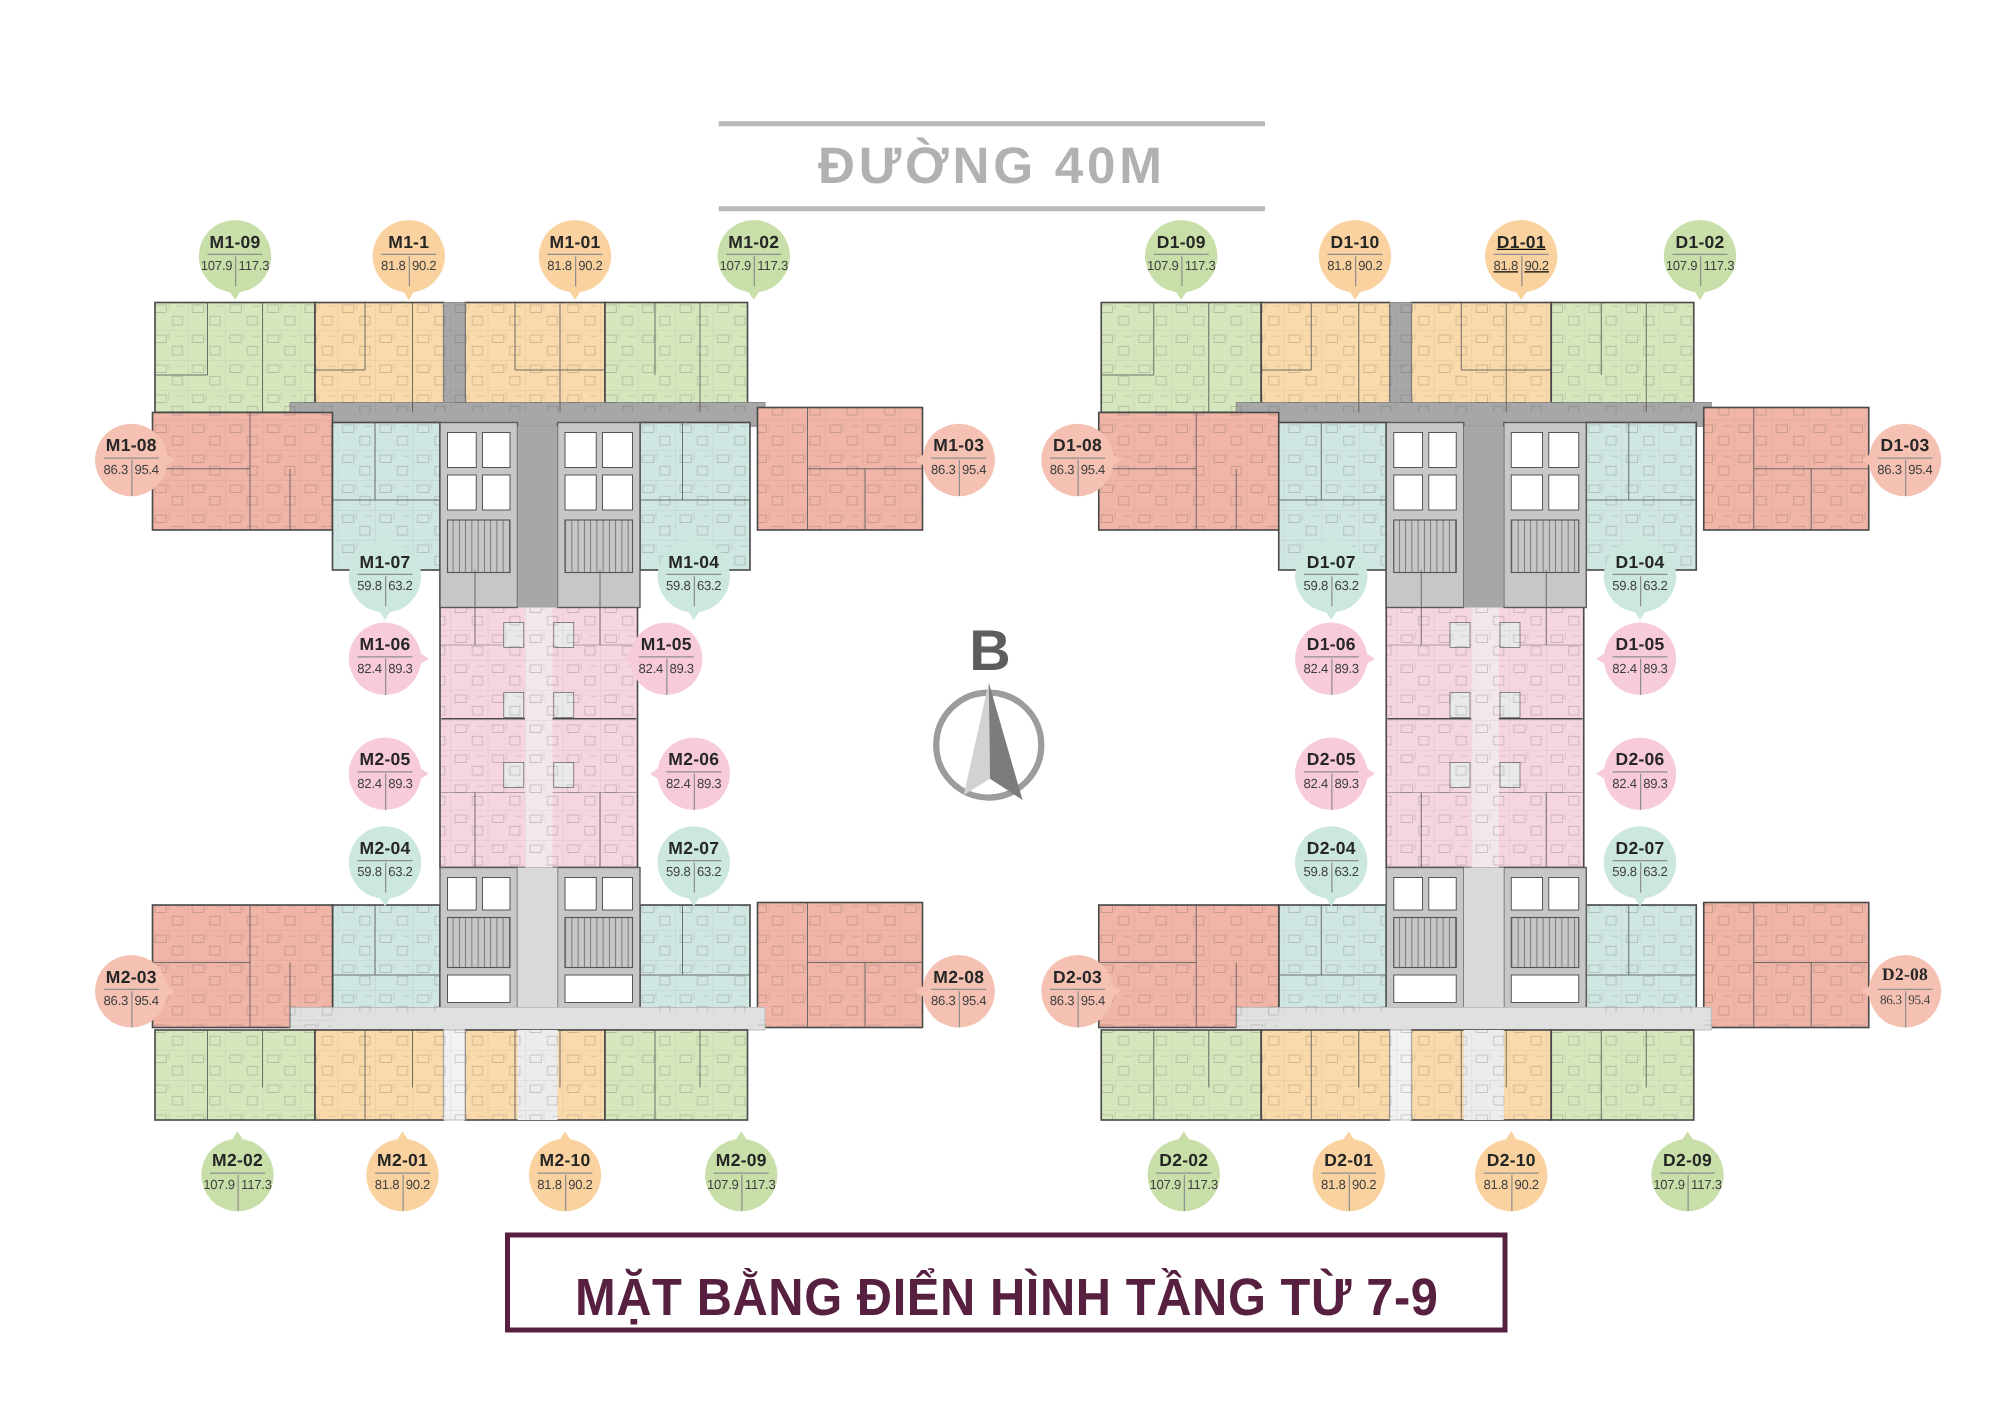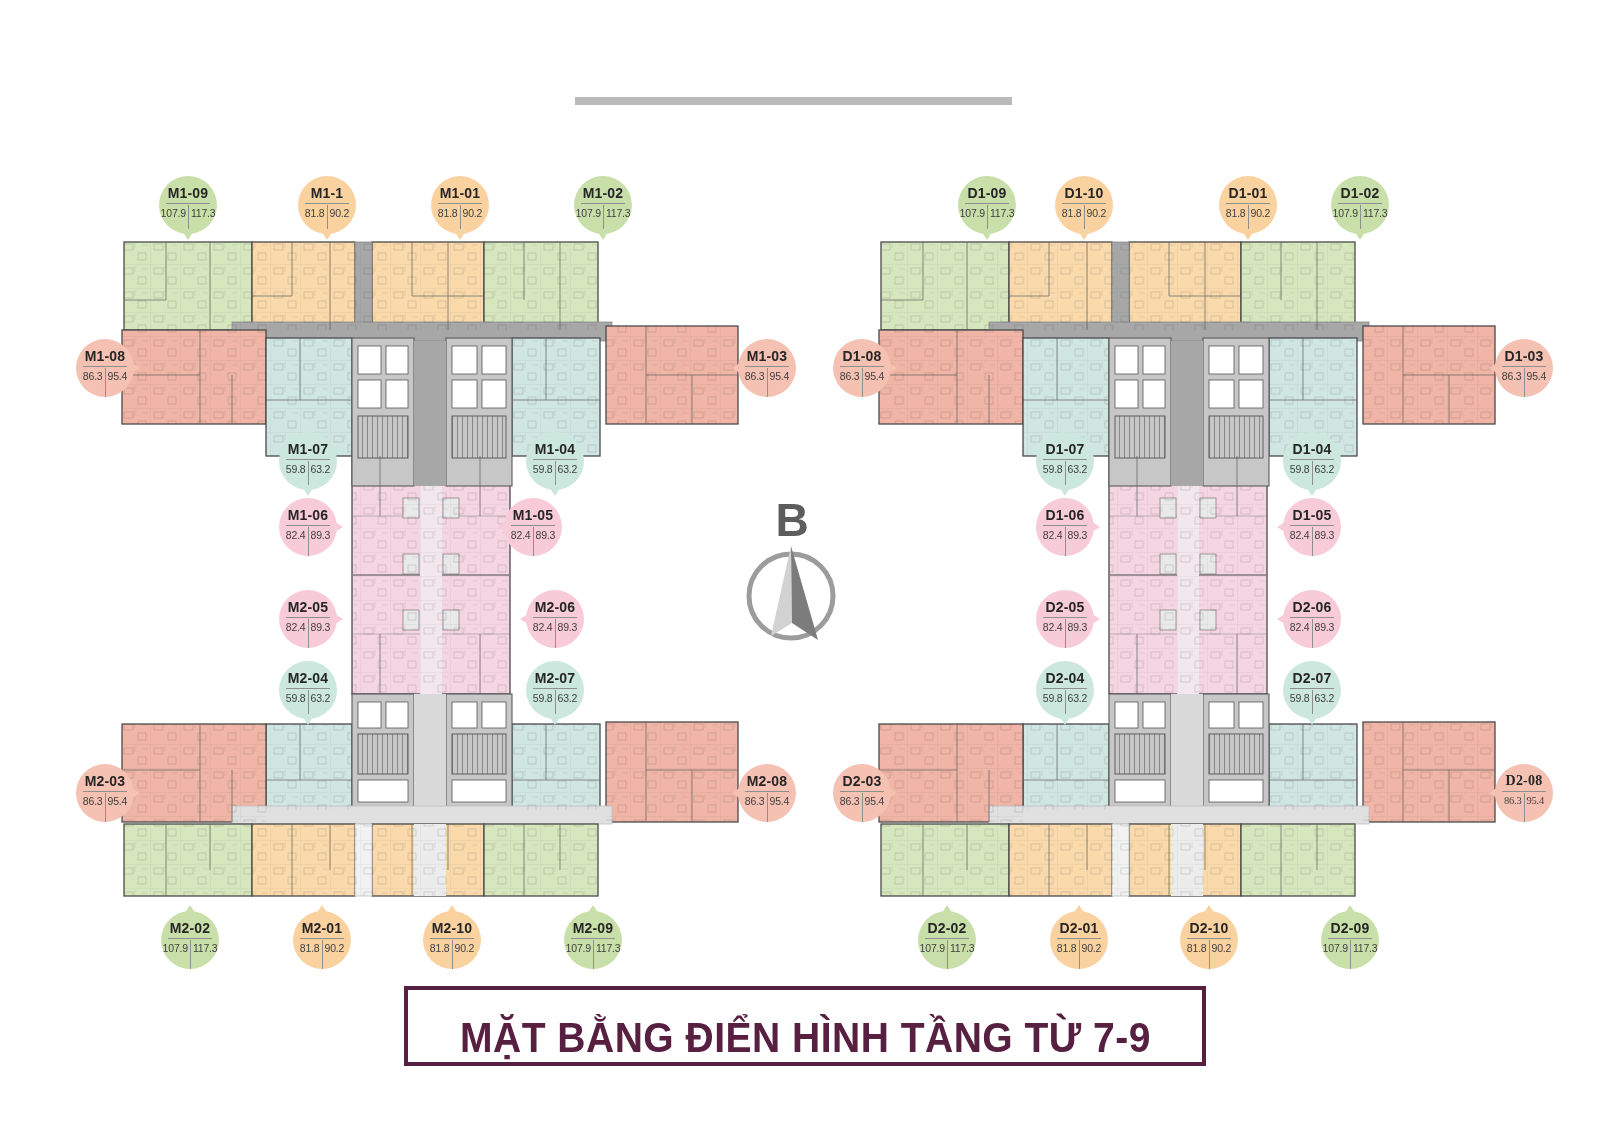--- a/index.html
+++ b/index.html
@@ -166,20 +166,21 @@
         </g>
       </g>
     </defs>
 
     <use href="#tw" x="0"></use>
     <use href="#tw" x="757"></use>
   </svg>
 
   <div class="road">
     <div class="road-line"></div>
+    <div class="road-text">ĐƯỜNG 40M</div>
     <div class="road-line"></div>
   </div>
 
   <div class="compass">
     <div class="compass-b">B</div>
     <svg width="96" height="104" viewBox="0 0 96 104">
       <circle cx="47" cy="54" r="42" fill="none" stroke="#9c9c9c" stroke-width="5"></circle>
       <polygon points="47,4 27,94 48,81" fill="#d2d2d2"></polygon>
       <polygon points="47,4 48,81 74,98" fill="#7c7c7c"></polygon>
     </svg>
@@ -399,21 +400,21 @@
         <div class="tail tail-u"></div>
         <div class="badge-c">
           <div class="badge-code">M2-09</div>
           <div class="badge-line"></div>
           <div class="badge-areas">
             <span class="a1">107.9</span>
             <span class="a2">117.3</span>
           </div>
         </div>
       </div>
-      <div class="badge" style="left: 945px; top: 205px; margin-left: 42px; --c: #c9dfa9;">
+      <div class="badge" style="left: 945px; top: 205px; --c: #c9dfa9;">
         <div class="tail tail-d"></div>
         <div class="badge-c">
           <div class="badge-code">D1-09</div>
           <div class="badge-line"></div>
           <div class="badge-areas">
             <span class="a1">107.9</span>
             <span class="a2">117.3</span>
           </div>
         </div>
       </div>
@@ -421,21 +422,21 @@
         <div class="tail tail-d"></div>
         <div class="badge-c">
           <div class="badge-code">D1-10</div>
           <div class="badge-line"></div>
           <div class="badge-areas">
             <span class="a1">81.8</span>
             <span class="a2">90.2</span>
           </div>
         </div>
       </div>
-      <div class="badge" style="left: 1248px; top: 205px; --c: #fad2a0;">
+      <div class="badge" style="left: 1217px; top: 205px; text-decoration: underline; --c: #fad2a0;">
         <div class="tail tail-d"></div>
         <div class="badge-c">
           <div class="badge-code">D1-01</div>
           <div class="badge-line"></div>
           <div class="badge-areas">
             <span class="a1">81.8</span>
             <span class="a2">90.2</span>
           </div>
         </div>
       </div>

